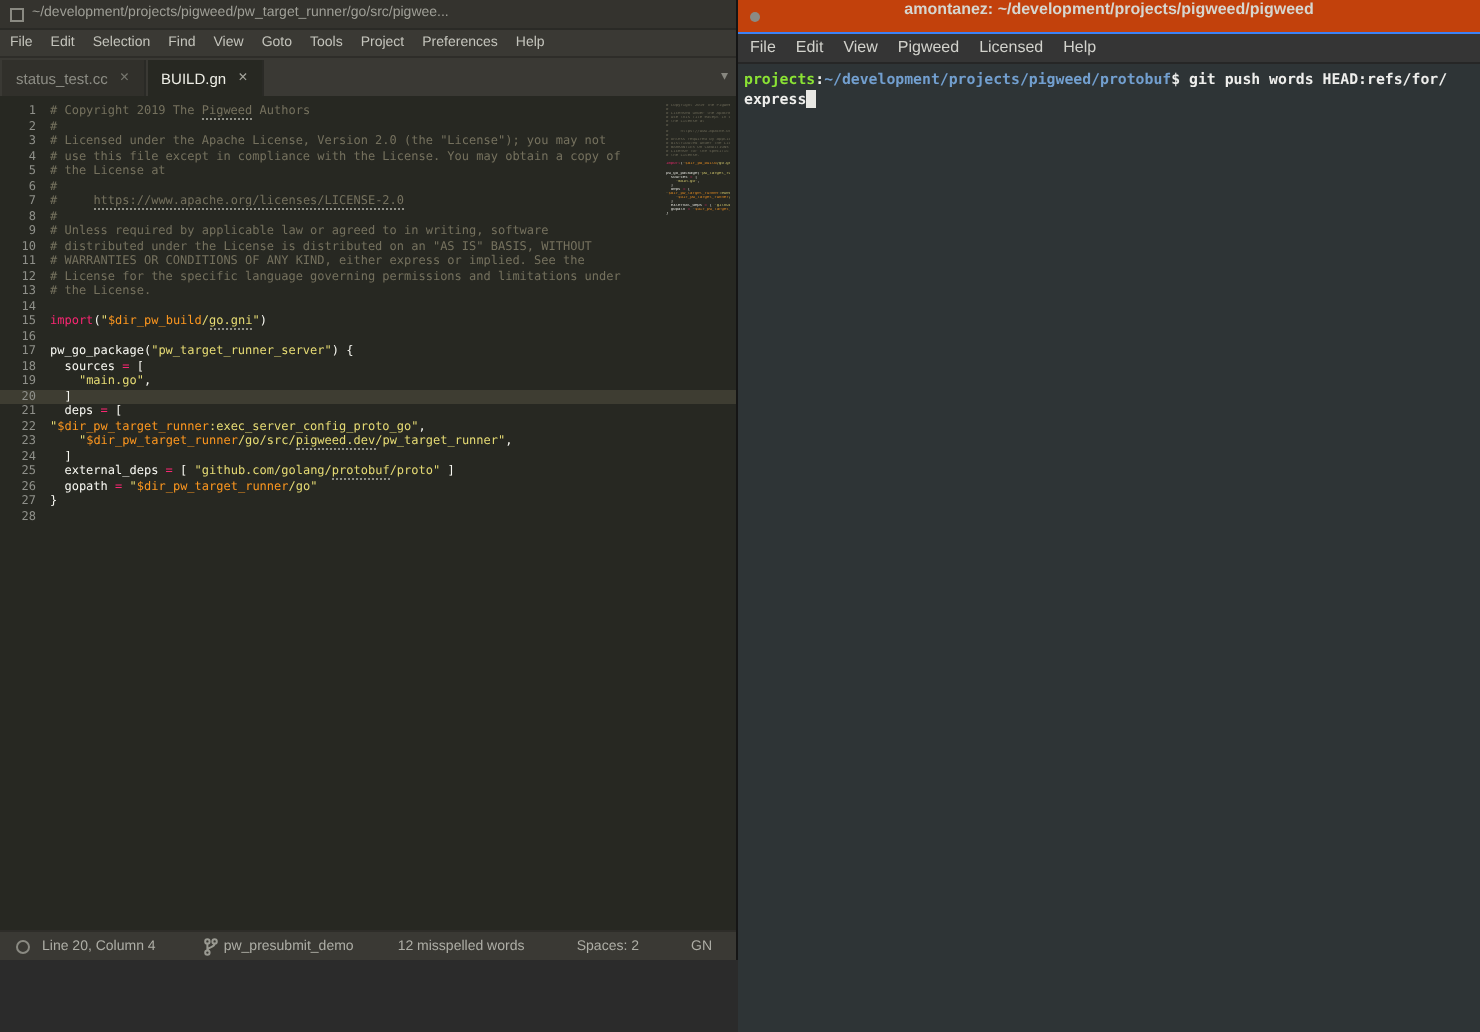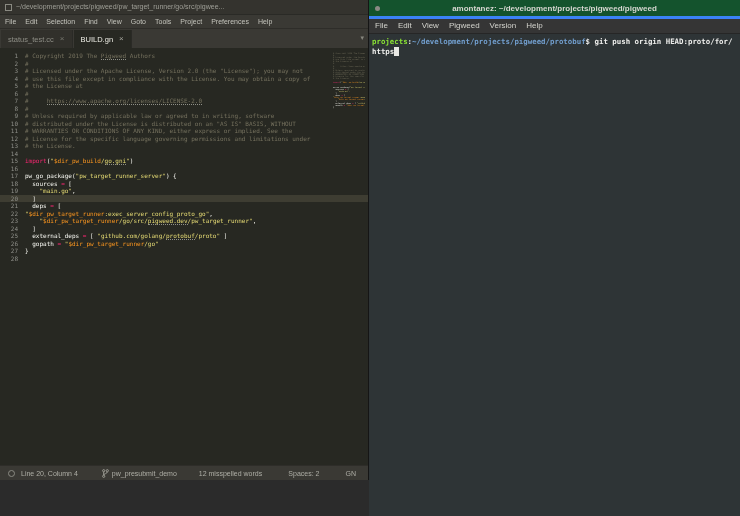--- a/index.html
+++ b/index.html
@@ -36,22 +36,22 @@
   .mini-line{height:2.1px;line-height:2.1px;font-size:2px;white-space:pre;font-family:"DejaVu Sans Mono",monospace;overflow:hidden;}
   .st-statusbar{height:14px;background:#3a3934;border-top:1px solid #2e2d29;color:#aeaea6;
     font-size:7px;display:flex;align-items:center;padding:0 8px;gap:0;white-space:nowrap;}
   .sb-icon{width:5px;height:5px;border:1px solid #8a8a82;border-radius:50%;margin-right:6px;flex:none;}
   .sb-pos{margin-right:24px;}
   .sb-branch{display:flex;align-items:center;gap:3px;margin-right:22px;}
   .sb-spell{margin-right:20px;}
   .sb-right{margin-left:auto;display:flex;gap:26px;padding-right:4px;}
   
   .terminal-window{flex:1;height:516px;display:flex;flex-direction:column;background:#2e3436;}
-  .term-titlebar{height:16px;background:#14532d;border-bottom:3px solid #3b82f6;position:relative;
-    display:flex;align-items:center;justify-content:center;}
+  .term-titlebar{height:16px;background:#c2410c;border-bottom:1px solid #3b82f6;position:relative;
+    display:flex;align-items:flex-start;justify-content:center;}
   .term-title{color:#d6d6d0;font-size:8px;font-weight:bold;white-space:nowrap;overflow:hidden;}
   .term-dot{position:absolute;left:6px;top:6px;width:5px;height:5px;border-radius:50%;background:#8a8a84;}
   .term-menubar{height:14px;background:#353535;border-bottom:1px solid #262626;color:#d2d2cc;
     font-size:8px;line-height:14px;display:flex;gap:10px;padding:0 6px;}
   .term-body{flex:1;padding:3px 2px 0 3px;overflow:hidden;}
   .term-line{font-family:"DejaVu Sans Mono",monospace;font-size:7.4px;line-height:10px;white-space:pre;font-weight:bold;}
   .term-line span{white-space:pre;}
   .cursor{display:inline-block;width:4.6px;height:8.5px;background:#e8e8e4;vertical-align:-1.5px;}
 </style>
 </head>
@@ -172,20 +172,20 @@
 <div class="terminal-window">
   <div class="term-titlebar">
     <span class="term-dot"></span>
     <span class="term-title">amontanez: ~/development/projects/pigweed/pigweed</span>
   </div>
   <div class="term-menubar" id="term-menu">
       <span class="menu-item">File</span>
       <span class="menu-item">Edit</span>
       <span class="menu-item">View</span>
       <span class="menu-item">Pigweed</span>
-      <span class="menu-item">Version</span>
+      <span class="menu-item">Licensed</span>
       <span class="menu-item">Help</span>
     </div>
   <div class="term-body">
-    <div class="term-line"><span style="color: rgb(138, 226, 52);">projects</span><span style="color: rgb(238, 238, 236);">:</span><span style="color: rgb(114, 159, 207);">~/development/projects/pigweed/protobuf</span><span style="color: rgb(238, 238, 236);">$ </span><span style="color: rgb(238, 238, 236);">git push origin HEAD:proto/for/</span></div>
-    <div class="term-line"><span style="color: rgb(238, 238, 236);">https</span><span class="cursor"></span></div>
+    <div class="term-line"><span style="color: rgb(138, 226, 52);">projects</span><span style="color: rgb(238, 238, 236);">:</span><span style="color: rgb(114, 159, 207);">~/development/projects/pigweed/protobuf</span><span style="color: rgb(238, 238, 236);">$ </span><span style="color: rgb(238, 238, 236);">git push words HEAD:refs/for/</span></div>
+    <div class="term-line"><span style="color: rgb(238, 238, 236);">express</span><span class="cursor"></span></div>
   </div>
 </div>
 
 </body></html>

